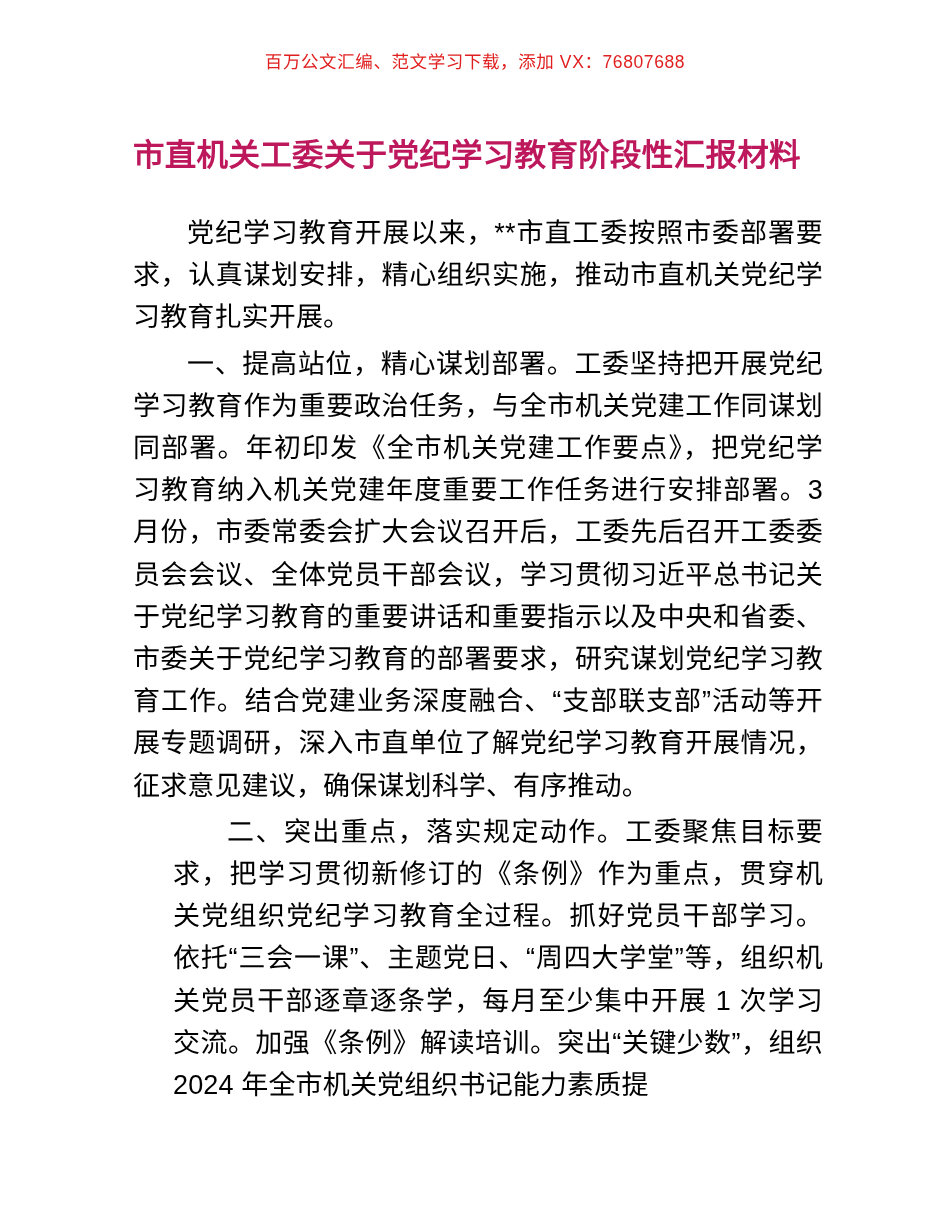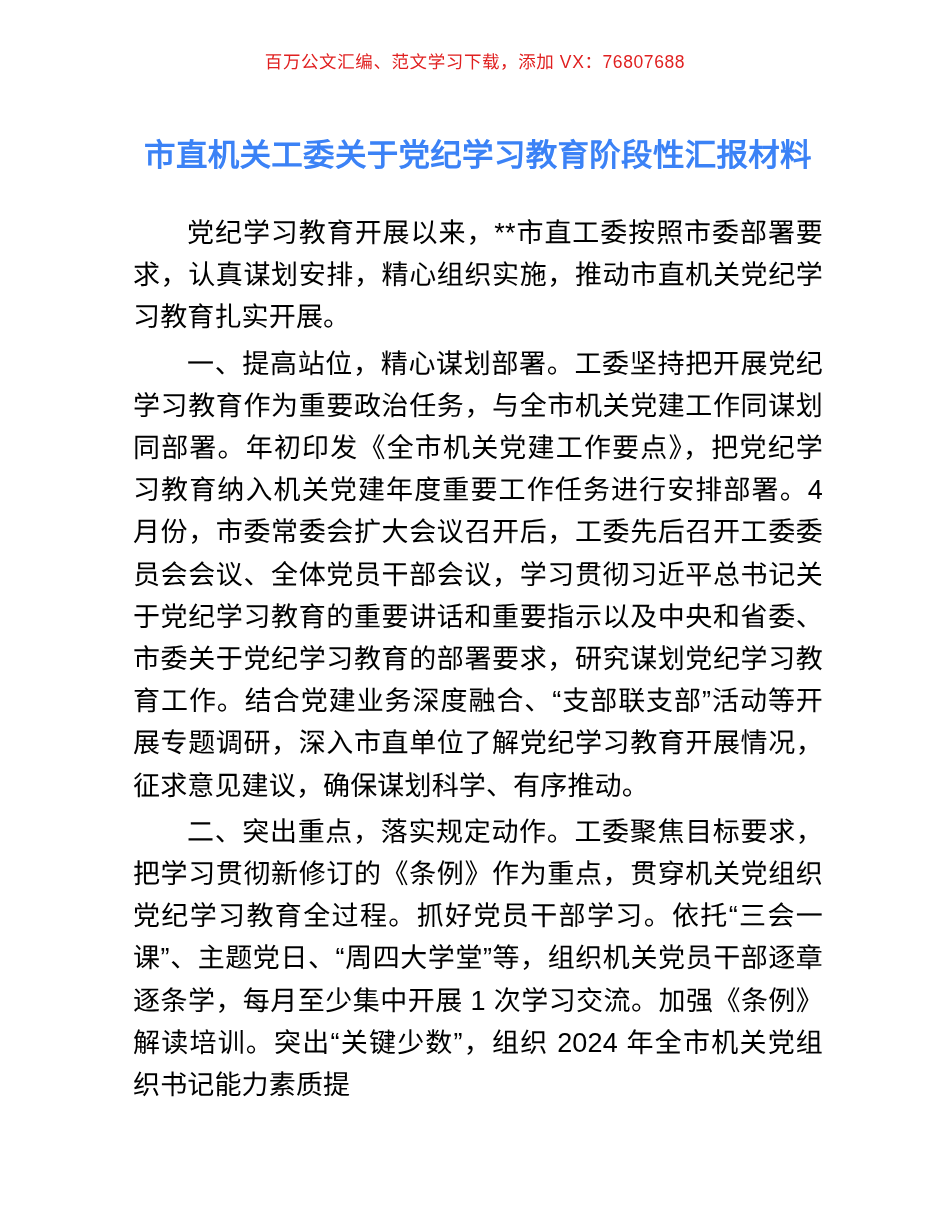--- a/index.html
+++ b/index.html
@@ -34,26 +34,26 @@
     color: #e02020;
     white-space: nowrap;
     font-family: "Liberation Sans", "DejaVu Sans", sans-serif;
   }
   
   .doc-title {
     position: absolute;
     top: 112px;
     left: 133px;
     width: 690px;
-    text-align: center;
+    text-align: left;
     font-size: 31.5px;
     font-weight: bold;
     line-height: 1.42;
     letter-spacing: 0.3px;
-    color: #3b82f6;
+    color: #be185d;
   }
   
   .doc-body {
     position: absolute;
     top: 212px;
     left: 133px;
     width: 690px;
   }
   .para {
     margin: 0 0 4px 0;
@@ -61,30 +61,31 @@
     line-height: 42.2px;
     text-align: justify;
     text-justify: inter-ideograph;
     text-indent: 2em;
     letter-spacing: 0.15px;
     color: #000000;
     word-break: break-all;
   }
   .para:last-child {
     margin-bottom: 0;
+    margin-left: 40px;
   }
 </style>
 </head>
 <body>
 
 <div class="page">
 
   <div class="promo-header" style="color: rgb(224, 32, 32);">百万公文汇编、范文学习下载，添加 VX：76807688</div>
 
   <h1 class="doc-title">市直机关工委关于党纪学习教育阶段性汇报材料</h1>
 
   <div class="doc-body">
     <p class="para">党纪学习教育开展以来，**市直工委按照市委部署要求，认真谋划安排，精心组织实施，推动市直机关党纪学习教育扎实开展。</p>
-    <p class="para">一、提高站位，精心谋划部署。工委坚持把开展党纪学习教育作为重要政治任务，与全市机关党建工作同谋划同部署。年初印发《全市机关党建工作要点》，把党纪学习教育纳入机关党建年度重要工作任务进行安排部署。4 月份，市委常委会扩大会议召开后，工委先后召开工委委员会会议、全体党员干部会议，学习贯彻习近平总书记关于党纪学习教育的重要讲话和重要指示以及中央和省委、市委关于党纪学习教育的部署要求，研究谋划党纪学习教育工作。结合党建业务深度融合、“支部联支部”活动等开展专题调研，深入市直单位了解党纪学习教育开展情况，征求意见建议，确保谋划科学、有序推动。</p>
+    <p class="para">一、提高站位，精心谋划部署。工委坚持把开展党纪学习教育作为重要政治任务，与全市机关党建工作同谋划同部署。年初印发《全市机关党建工作要点》，把党纪学习教育纳入机关党建年度重要工作任务进行安排部署。3 月份，市委常委会扩大会议召开后，工委先后召开工委委员会会议、全体党员干部会议，学习贯彻习近平总书记关于党纪学习教育的重要讲话和重要指示以及中央和省委、市委关于党纪学习教育的部署要求，研究谋划党纪学习教育工作。结合党建业务深度融合、“支部联支部”活动等开展专题调研，深入市直单位了解党纪学习教育开展情况，征求意见建议，确保谋划科学、有序推动。</p>
     <p class="para">二、突出重点，落实规定动作。工委聚焦目标要求，把学习贯彻新修订的《条例》作为重点，贯穿机关党组织党纪学习教育全过程。抓好党员干部学习。依托“三会一课”、主题党日、“周四大学堂”等，组织机关党员干部逐章逐条学，每月至少集中开展 1 次学习交流。加强《条例》解读培训。突出“关键少数”，组织 2024 年全市机关党组织书记能力素质提</p>
   </div>
 
 </div>
 
 </body></html>

